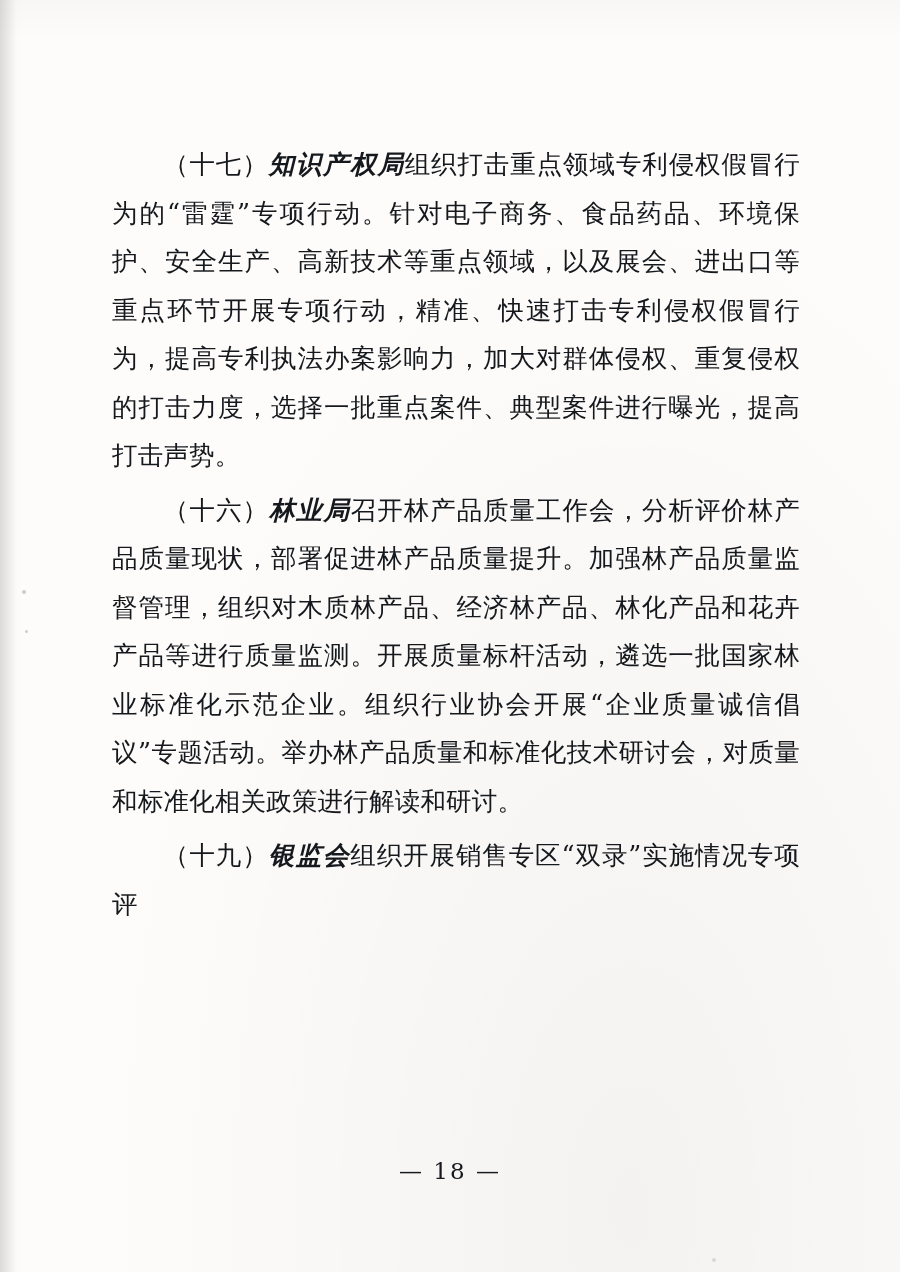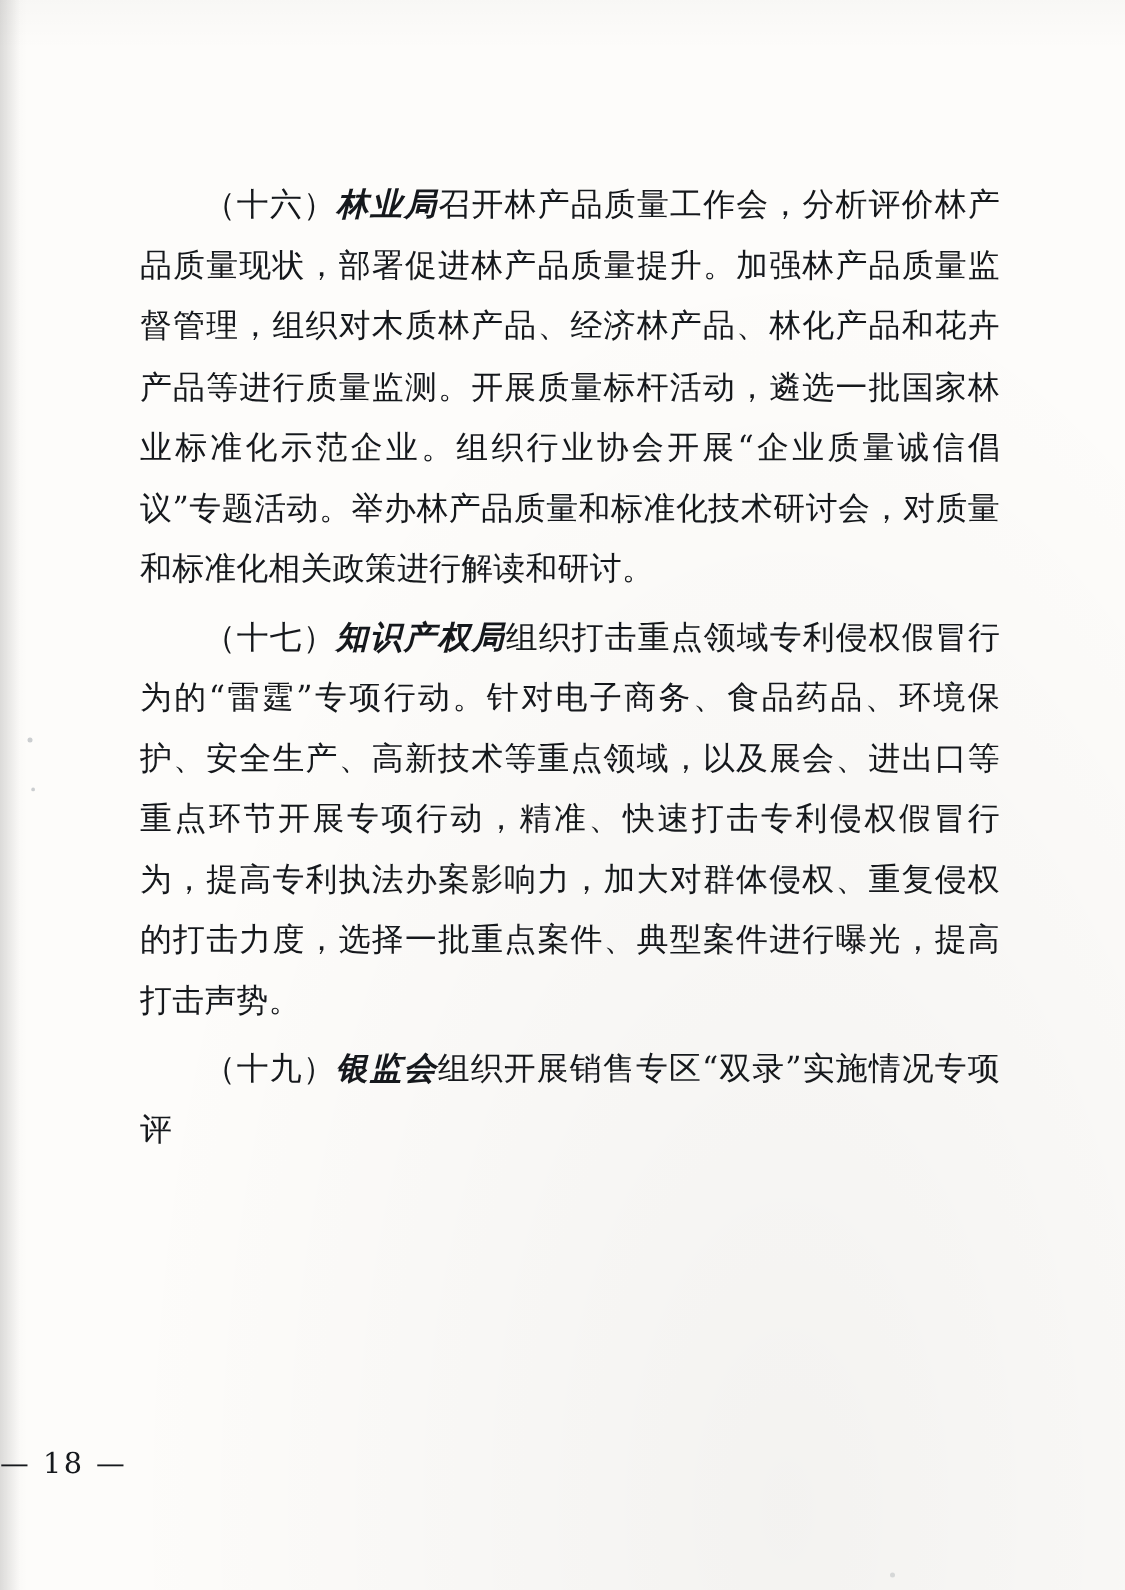--- a/index.html
+++ b/index.html
@@ -46,20 +46,21 @@
     font-family: "DejaVu Serif", serif;
     font-weight: 700;
     font-style: italic;
     letter-spacing: 1px;
   }
   .pager {
     position: absolute;
     left: 0;
     right: 0;
     top: 1158px;
+    text-align: center;
     font-size: 23px;
     color: #16191d;
     font-family: "DejaVu Serif", serif;
     letter-spacing: 2px;
   }
   .speck {
     position: absolute;
     background: #9aa0a6;
     border-radius: 50%;
     opacity: 0.5;
@@ -77,22 +78,22 @@
 </head>
 <body>
 
 <div id="page">
   <div class="edge-shadow"></div>
   <div class="speck s1"></div>
   <div class="speck s2"></div>
   <div class="speck s3"></div>
 
   <div class="body-text">
+    <p><span>（十七）</span><span class="agency">知识产权局</span><span>组织打击重点领域专利侵权假冒行为的“雷霆”专项行动。针对电子商务、食品药品、环境保护、安全生产、高新技术等重点领域，以及展会、进出口等重点环节开展专项行动，精准、快速打击专利侵权假冒行为，提高专利执法办案影响力，加大对群体侵权、重复侵权的打击力度，选择一批重点案件、典型案件进行曝光，提高打击声势。</span></p>
+
     <p><span>（十六）</span><span class="agency">林业局</span><span>召开林产品质量工作会，分析评价林产品质量现状，部署促进林产品质量提升。加强林产品质量监督管理，组织对木质林产品、经济林产品、林化产品和花卉产品等进行质量监测。开展质量标杆活动，遴选一批国家林业标准化示范企业。组织行业协会开展“企业质量诚信倡议”专题活动。举办林产品质量和标准化技术研讨会，对质量和标准化相关政策进行解读和研讨。</span></p>
-
-    <p><span>（十七）</span><span class="agency">知识产权局</span><span>组织打击重点领域专利侵权假冒行为的“雷霆”专项行动。针对电子商务、食品药品、环境保护、安全生产、高新技术等重点领域，以及展会、进出口等重点环节开展专项行动，精准、快速打击专利侵权假冒行为，提高专利执法办案影响力，加大对群体侵权、重复侵权的打击力度，选择一批重点案件、典型案件进行曝光，提高打击声势。</span></p>
 
 
     <p><span>（十九）</span><span class="agency">银监会</span><span>组织开展销售专区“双录”实施情况专项评</span></p>
   </div>
 
   <div class="pager">— 18 —</div>
 </div>
 
 </body></html>

